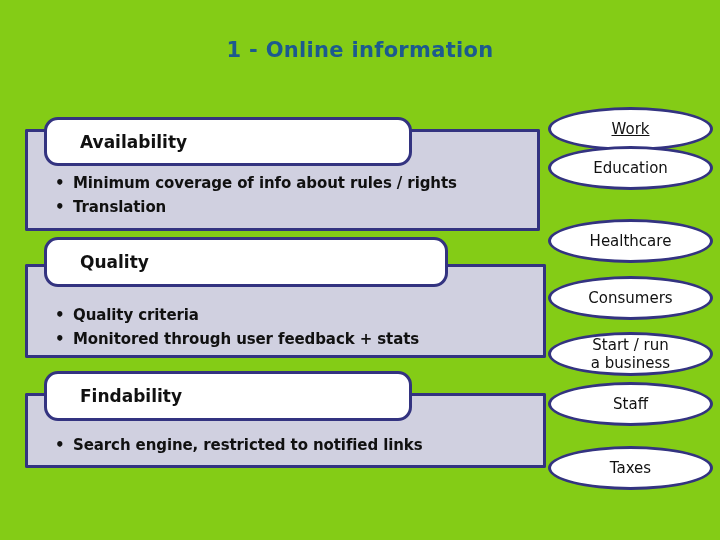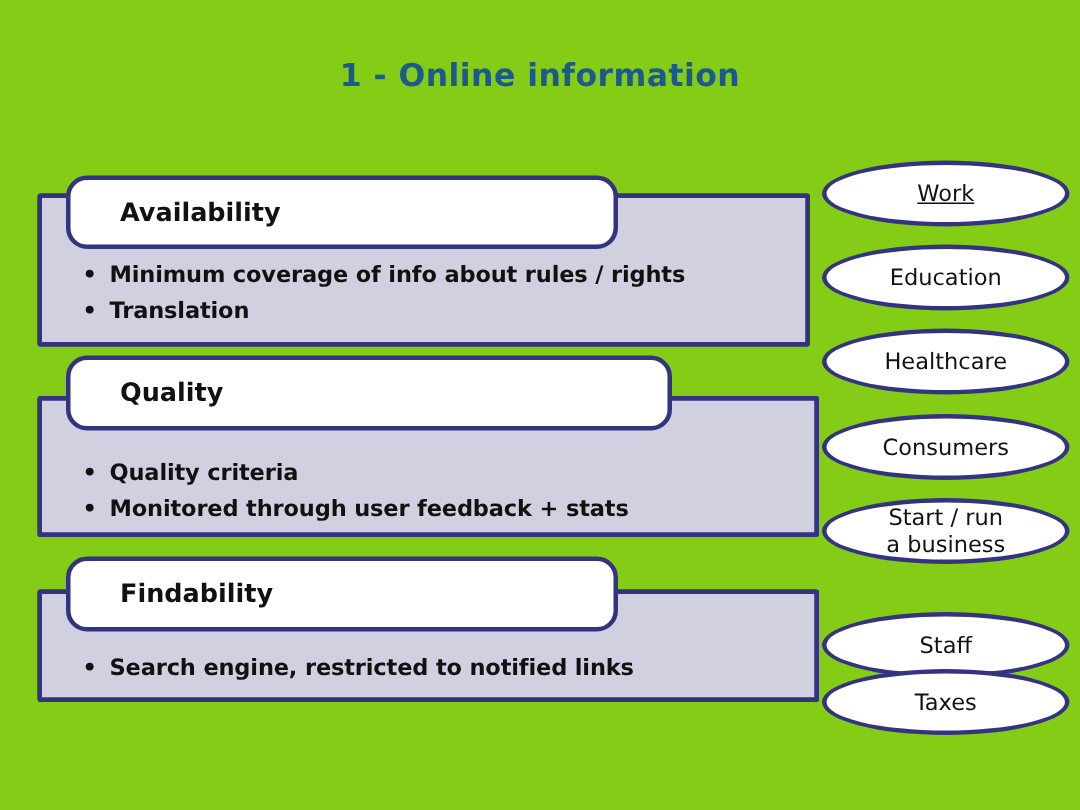--- a/index.html
+++ b/index.html
@@ -76,25 +76,25 @@
     position: absolute;
     left: 548px; width: 165px; height: 44px;
     background: var(--shape-fill);
     border: 3px solid var(--accent-border);
     border-radius: 50%;
     display: flex; align-items: center; justify-content: center;
     font-size: 15px; color: var(--text);
     text-align: center; line-height: 18px;
   }
   .oval.o1 { top: 107px; text-decoration: underline; }
-  .oval.o2 { top: 163px; text-align: center; }
+  .oval.o2 { top: 146px; text-align: center; }
   .oval.o3 { top: 219px; }
   .oval.o4 { top: 276px; }
   .oval.o5 { top: 332px; }
-  .oval.o6 { top: 408px; }
+  .oval.o6 { top: 382px; }
   .oval.o7 { top: 446px; }
   .oval .lbl { display: block; }
   .oval.wrap2 .lbl { width: 90px; }
 </style>
 </head>
 <body>
 
 <div class="slide">
 
   <h1 class="slide-title">1 - Online information</h1>

